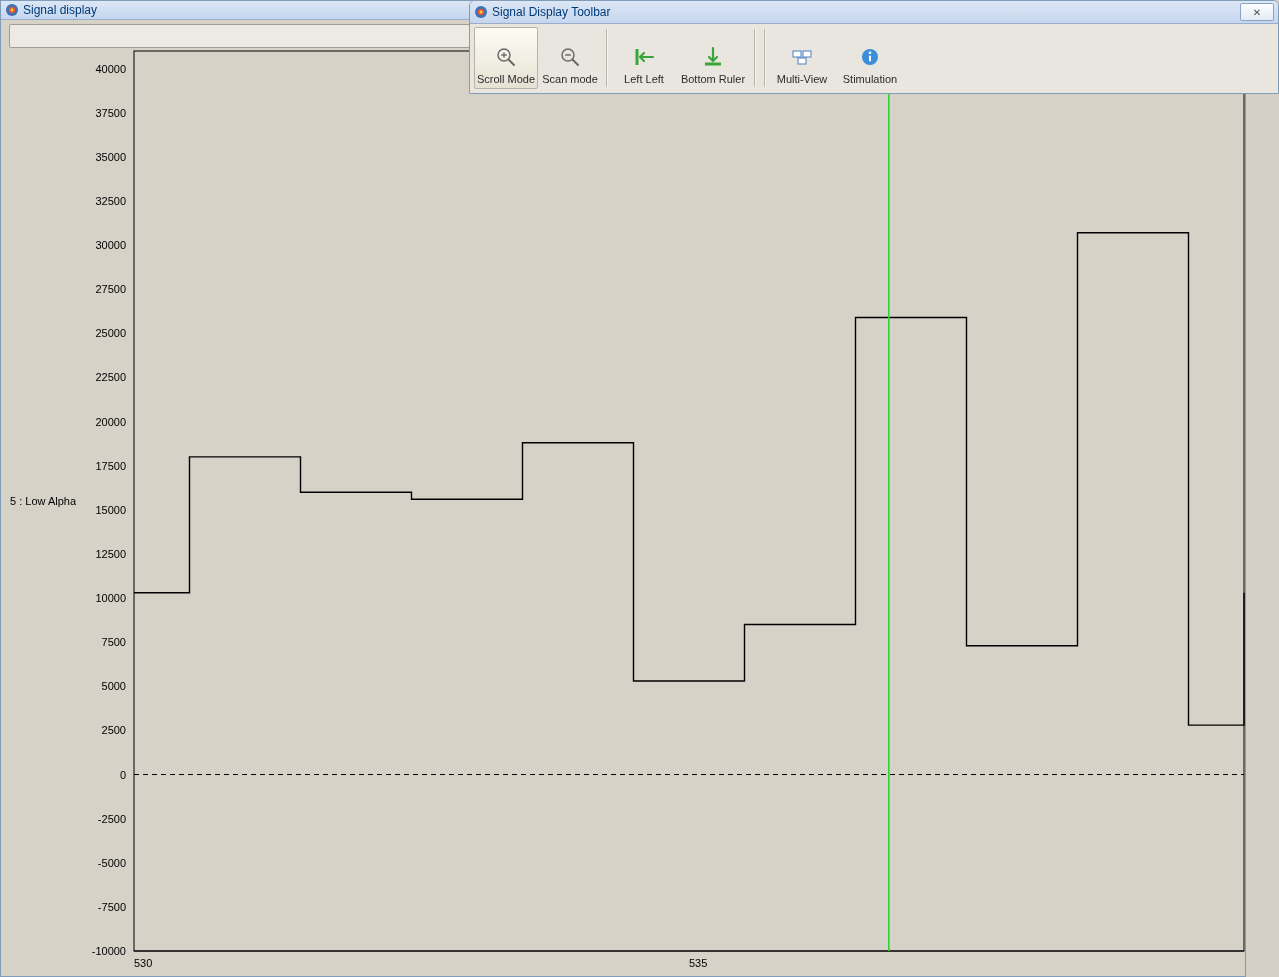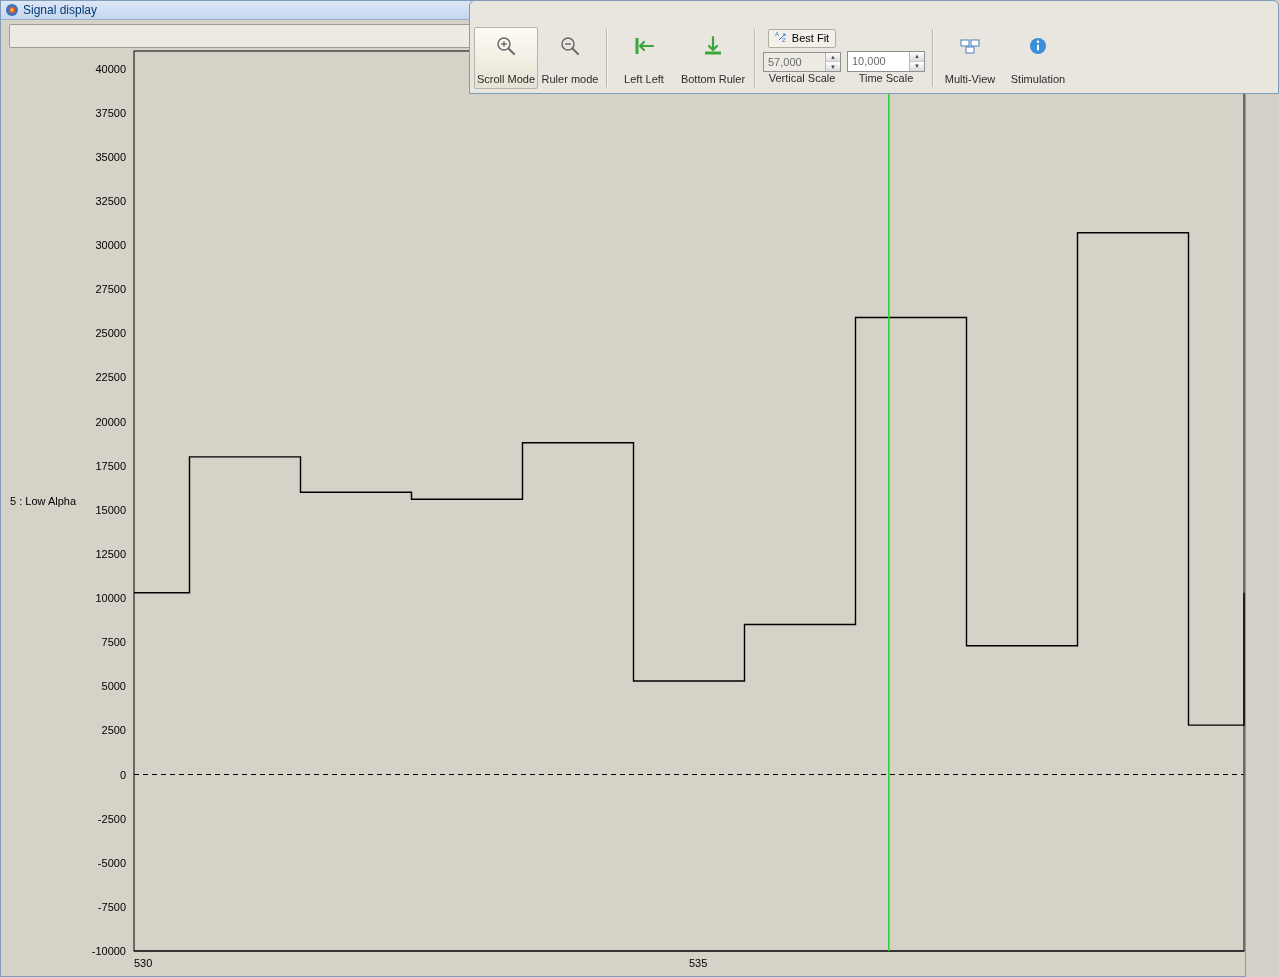--- a/index.html
+++ b/index.html
@@ -11,21 +11,21 @@
   .zoombar{height:22px;margin:4px 8px 0 8px;border:1px solid #9c9c9c;border-radius:2px;background:#eceae3;display:flex;align-items:center;justify-content:center}
   .zoombar svg{display:block}
   .plotwrap{position:absolute;left:1px;top:48px;right:1px;bottom:1px}
   .plotwrap svg{display:block}
   
   .win-tool{position:absolute;left:469px;top:0;width:810px;height:94px;box-sizing:border-box;background:#e8e6de;border:1px solid #7f9db9;border-top-left-radius:6px;border-top-right-radius:6px;overflow:hidden}
   .win-tool .titlebar{height:22px}
   .closebtn{margin-left:auto;width:32px;height:16px;border:1px solid #8ba4c6;border-radius:2px;background:linear-gradient(#fdfdfe,#e2ebf7);display:flex;align-items:center;justify-content:center;font-size:10px;color:#4a4a4a}
   .toolstrip{position:absolute;left:4px;right:4px;top:26px;bottom:4px;display:flex;align-items:stretch;background:#e8e6de}
   .vsep{width:1px;align-self:stretch;margin:2px 4px;background:#b9b6ad;border-right:1px solid #f5f4f0}
-  .tbtn{width:64px;display:flex;flex-direction:column;align-items:center;justify-content:space-between;gap:2px;padding:4px 2px 3px 2px;border:1px solid transparent;border-radius:2px;box-sizing:border-box}
+  .tbtn{width:64px;display:flex;flex-direction:column;align-items:center;justify-content:flex-end;gap:2px;padding:4px 2px 3px 2px;border:1px solid transparent;border-radius:2px;box-sizing:border-box}
   .tbtn.wide{width:90px}
   .tbtn.xwide{width:102px}
   .tbtn.active{background:linear-gradient(#fdfbf4,#f1eee3 55%,#e5e1d3);border-color:#b7b3a6}
   .tbtn .iconslot{height:28px;display:flex;align-items:center;justify-content:center}
   .tbtn .lbl{font-size:11px;color:#2b2b2b;white-space:nowrap}
   .vscale{width:84px;display:flex;flex-direction:column;align-items:center;padding:2px 2px 3px 2px;box-sizing:border-box}
   .bestfit{height:18px;border:1px solid #b0ada2;border-radius:2px;background:#f2f0e9;display:flex;align-items:center;gap:3px;padding:0 6px;font-size:11px;margin-bottom:4px}
   .spin{height:20px;width:76px;border:1px solid #8f8f8f;background:#fff;display:flex;align-items:stretch}
   .spin.disabled{background:#eceae3}
   .spin input{flex:1;min-width:0;border:0;padding:0 4px;font-size:11px;background:transparent;color:#6b6b6b}
@@ -86,20 +86,33 @@
         <text x="132" y="918" text-anchor="start" font-size="11" fill="#000">530</text>
         <text x="687" y="918" text-anchor="start" font-size="11" fill="#000">535</text>
         <line x1="132" x2="1242" y1="902" y2="902" stroke="#000"></line>
         <path d="M 132 543.7647058823529 L 132 543.7647058823529 L 132 543.7647058823529 L 187.5 543.7647058823529 L 187.5 407.8823529411764 L 298.5 407.8823529411764 L 298.5 443.1764705882353 L 409.5 443.1764705882353 L 409.5 450.2352941176471 L 520.5 450.2352941176471 L 520.5 393.7647058823529 L 631.5 393.7647058823529 L 631.5 632 L 742.5 632 L 742.5 575.5294117647059 L 853.5 575.5294117647059 L 853.5 268.47058823529403 L 964.5 268.47058823529403 L 964.5 596.7058823529412 L 1075.5 596.7058823529412 L 1075.5 183.76470588235293 L 1186.5 183.76470588235293 L 1186.5 676.1176470588235 L 1242 676.1176470588235 L 1242 543.7647058823529" fill="none" stroke="#000" stroke-width="1.4" stroke-linejoin="miter"></path>
         <line x1="886.799999999995" x2="886.799999999995" y1="2" y2="902" stroke="#2fd23a" stroke-width="1.6"></line>
       </svg>
   </div>
 </div>
 
 <div class="win-tool">
+  <div class="titlebar">
+    <span class="appicon">
+      <svg width="14" height="14">
+          <circle cx="7" cy="7" r="6" fill="#3b72b8"></circle>
+          <circle cx="7" cy="7" r="3.2" fill="#e65a2d"></circle>
+          <circle cx="7" cy="7" r="1.4" fill="#f6d23a"></circle>
+        </svg>
+    </span>
+    <span class="title">Signal Display Toolbar</span>
+    <div class="closebtn">
+        <span>✕</span>
+      </div>
+  </div>
 
   <div class="toolstrip">
     <div class="tbtn active">
       <span class="iconslot">
         <svg width="22" height="22" viewBox="0 0 22 22">
             <circle cx="9" cy="9" r="6" fill="none" stroke="#6a6a6a" stroke-width="1.5"></circle>
             <line x1="13.5" y1="13.5" x2="19" y2="19" stroke="#6a6a6a" stroke-width="2" stroke-linecap="round"></line>
             <line x1="9" y1="6.2" x2="9" y2="11.8" stroke="#6a6a6a" stroke-width="1.3"></line>
             <line x1="6.2" y1="9" x2="11.8" y2="9" stroke="#6a6a6a" stroke-width="1.3"></line>
           </svg>
@@ -107,21 +120,21 @@
       <span class="lbl">Scroll Mode</span>
     </div>
     <div class="tbtn">
       <span class="iconslot">
         <svg width="22" height="22" viewBox="0 0 22 22">
             <circle cx="9" cy="9" r="6" fill="none" stroke="#6a6a6a" stroke-width="1.5"></circle>
             <line x1="13.5" y1="13.5" x2="19" y2="19" stroke="#6a6a6a" stroke-width="2" stroke-linecap="round"></line>
             <line x1="6.2" y1="9" x2="11.8" y2="9" stroke="#6a6a6a" stroke-width="1.3"></line>
           </svg>
       </span>
-      <span class="lbl">Ruler mode</span>
+      <span class="lbl">Scan mode</span>
     </div>
     <div class="vsep"></div>
 
     <div class="tbtn">
       <span class="iconslot">
         <svg width="24" height="22" viewBox="0 0 24 22">
             <line x1="5" y1="3" x2="5" y2="19" stroke="#3aa53a" stroke-width="3"></line>
             <path d="M21 11 H9 M12 7 L8 11 L12 15" fill="none" stroke="#3aa53a" stroke-width="2.2" stroke-linecap="round" stroke-linejoin="round"></path>
           </svg>
       </span>
@@ -131,53 +144,21 @@
       <span class="iconslot">
         <svg width="24" height="22" viewBox="0 0 24 22">
             <line x1="4" y1="18" x2="20" y2="18" stroke="#3aa53a" stroke-width="3"></line>
             <path d="M12 2 V14 M8 11 L12 15 L16 11" fill="none" stroke="#3aa53a" stroke-width="2.2" stroke-linecap="round" stroke-linejoin="round"></path>
           </svg>
       </span>
       <span class="lbl">Bottom Ruler</span>
     </div>
     <div class="vsep"></div>
 
-    <div class="vscale">
-      <div class="bestfit">
-        <span>
-          <svg width="14" height="12" viewBox="0 0 14 12">
-              <text x="0" y="5" font-size="6" fill="#2a7bd4">A</text>
-              <text x="7" y="11" font-size="6" fill="#2a7bd4">Z</text>
-              <path d="M4 9 L10 3" stroke="#2a7bd4" stroke-width="1"></path>
-              <path d="M10 3 l-2 0 m2 0 l0 2" stroke="#2a7bd4" stroke-width="1" fill="none"></path>
-            </svg>
-        </span>
-        <span>Best Fit</span>
-      </div>
-      <div class="spin disabled">
-        <input disabled="" value="57,000" style="">
-        <div class="arrows">
-            <div>▲</div>
-            <div>▼</div>
-          </div>
-      </div>
-      <span class="grplabel">Vertical Scale</span>
-    </div>
 
-    <div class="vscale">
-      <div style="height:18px;margin-bottom:4px"></div>
-      <div class="spin">
-        <input value="10,000" style="">
-        <div class="arrows">
-            <div>▲</div>
-            <div>▼</div>
-          </div>
-      </div>
-      <span class="grplabel">Time Scale</span>
-    </div>
     <div class="vsep"></div>
 
     <div class="tbtn">
       <span class="iconslot">
         <svg width="22" height="20" viewBox="0 0 22 20">
             <rect x="2" y="4" width="8" height="6" fill="#fff" stroke="#4b7ec2"></rect>
             <rect x="12" y="4" width="8" height="6" fill="#fff" stroke="#4b7ec2"></rect>
             <rect x="7" y="11" width="8" height="6" fill="#fff" stroke="#4b7ec2"></rect>
           </svg>
       </span>

